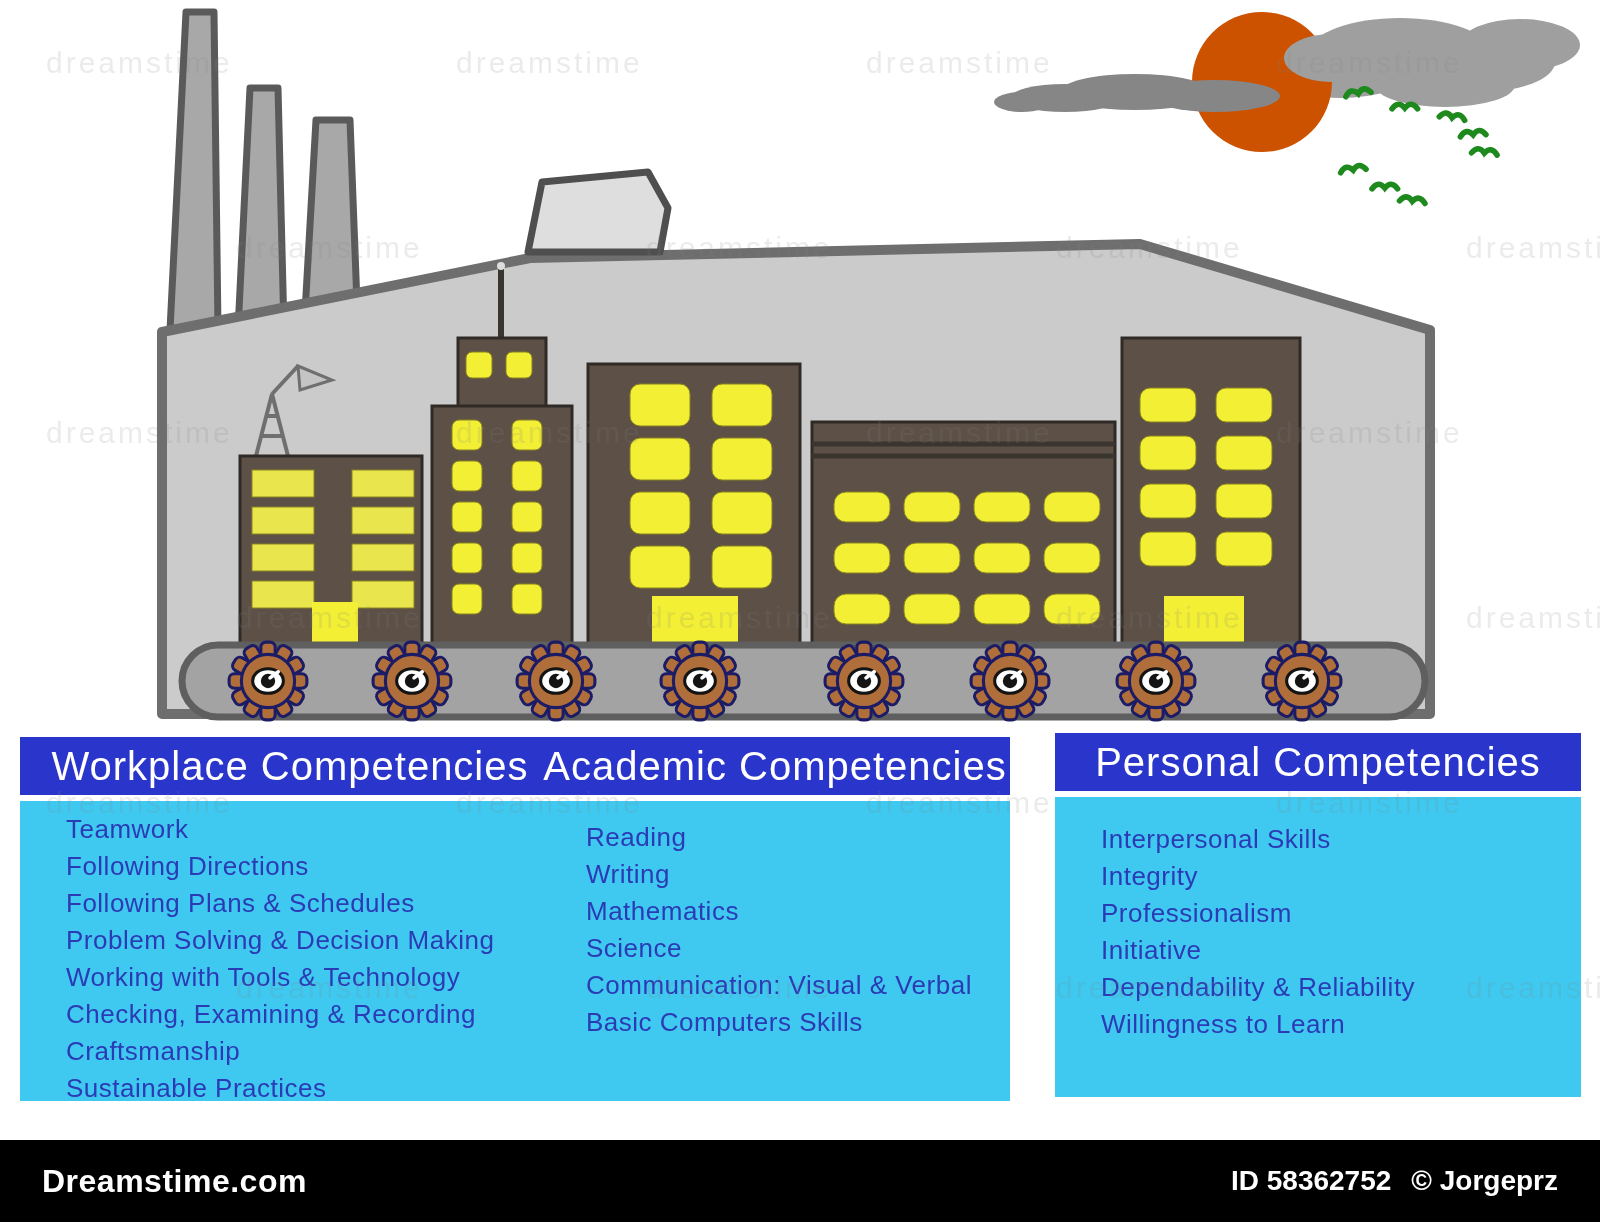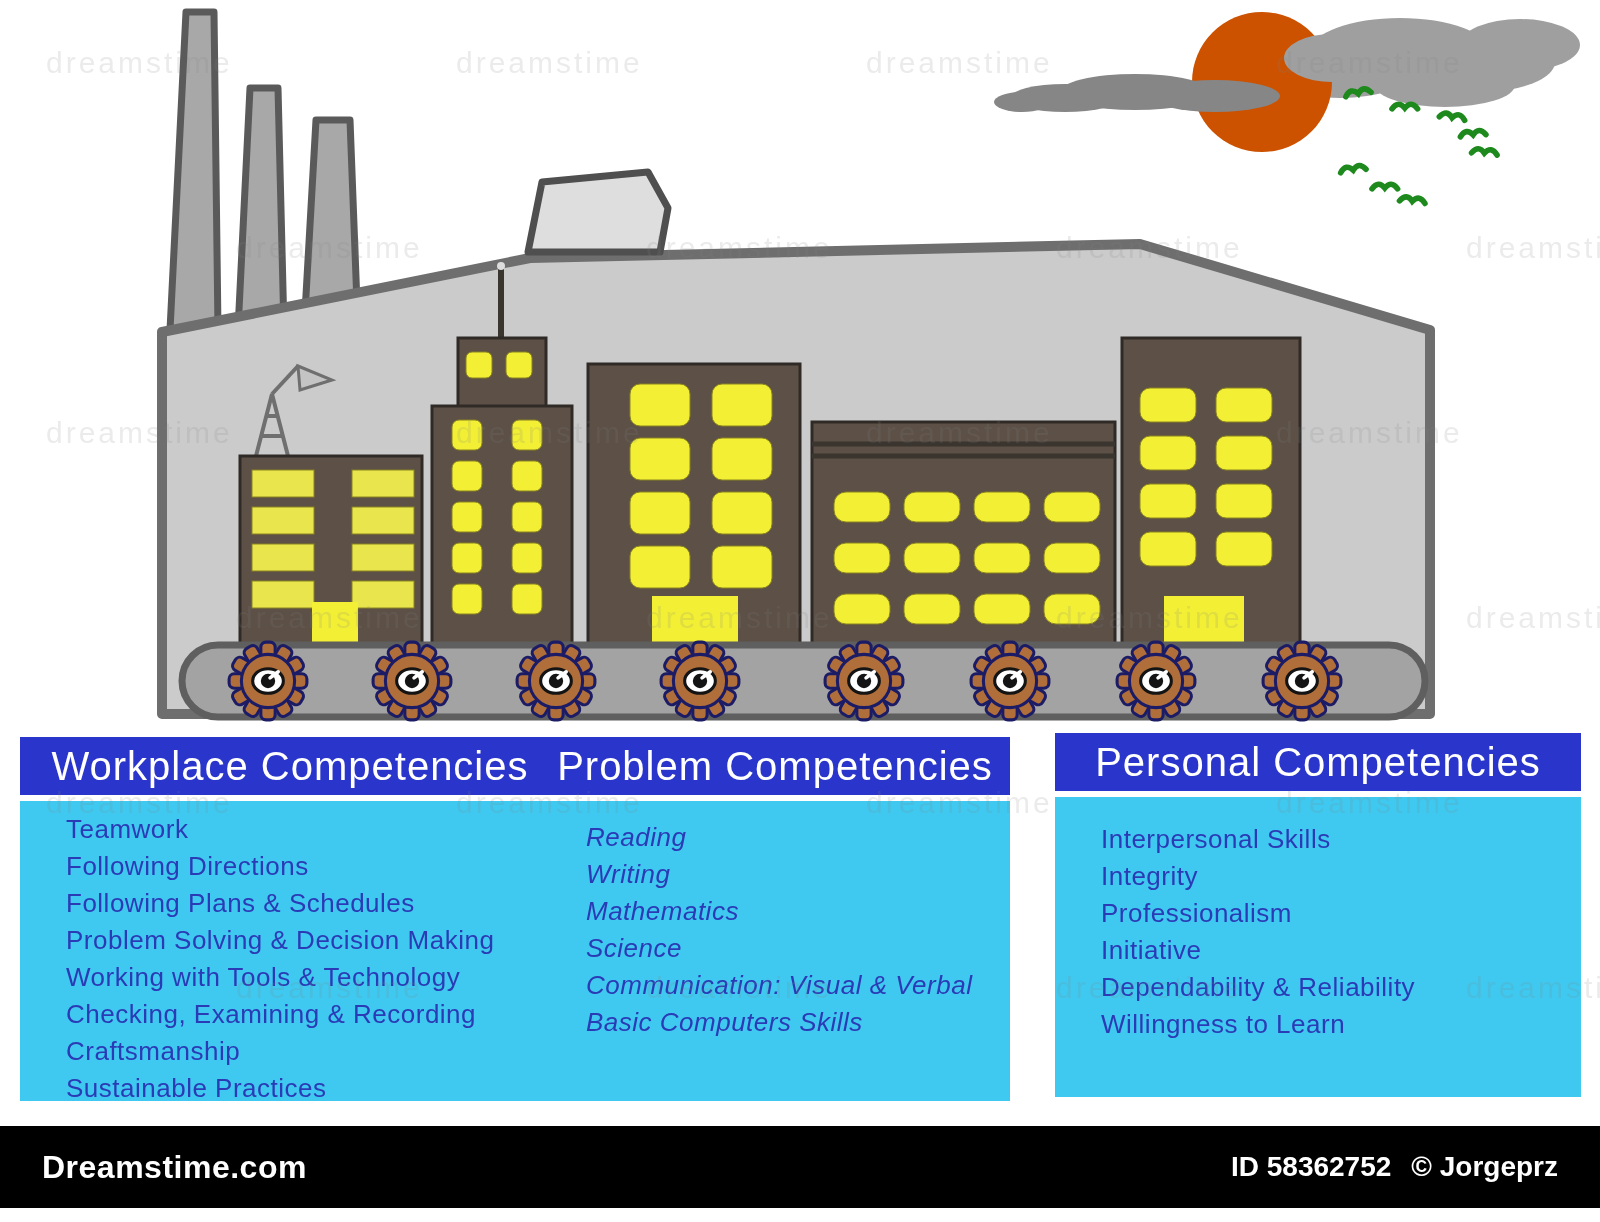--- a/index.html
+++ b/index.html
@@ -49,33 +49,33 @@
   .p3{left:1055px;top:733px;width:526px;}
   .panel-header{
     height:58px;background:var(--header-blue);color:#ffffff;
     display:flex;align-items:center;justify-content:center;
     font-size:40px;letter-spacing:1px;white-space:nowrap;
   }
   .panel-body{
     margin:0;list-style:none;background:var(--panel-cyan);height:300px;
     padding:10px 0 0 46px;box-sizing:border-box;
   }
-  .p2 .panel-body{padding-top:18px;font-style:italic;}
+  .p2 .panel-body{padding-top:18px;}
   .p3 .panel-body{padding-top:24px;}
   .panel-body li{
     font-size:26px;line-height:37px;color:var(--list-text-blue);letter-spacing:0.5px;
   }
 
   
   .watermark-layer{position:absolute;left:0;top:0;right:0;bottom:82px;pointer-events:none;z-index:5;overflow:hidden;}
   .wm{position:absolute;font-size:30px;color:rgba(130,130,130,0.16);letter-spacing:3px;white-space:nowrap;margin-left:16px;}
 
   
   .footer{
-    position:absolute;left:0;right:0;bottom:14px;height:82px;background:#000000;z-index:4;
+    position:absolute;left:0;right:0;bottom:0;height:82px;background:#000000;z-index:4;
     display:flex;align-items:center;justify-content:space-between;
     padding:0 42px;box-sizing:border-box;color:#ffffff;
   }
   .brand{font-size:32px;font-weight:bold;letter-spacing:0.5px;}
   .credits{display:flex;gap:20px;font-size:28px;font-weight:bold;}
 </style>
 </head>
 <body>
 
 <svg class="scene" width="1600" height="735" viewBox="0 0 1600 735">
@@ -238,21 +238,21 @@
       <li>Problem Solving &amp; Decision Making</li>
       <li>Working with Tools &amp; Technology</li>
       <li>Checking, Examining &amp; Recording</li>
       <li>Craftsmanship</li>
       <li>Sustainable Practices</li>
     </ul>
 </section>
 
 <section class="panel p2">
   <header class="panel-header">
-    <span>Problem Competencies</span>
+    <span>Academic Competencies</span>
   </header>
   <ul class="panel-body">
       <li>Reading</li>
       <li>Writing</li>
       <li>Mathematics</li>
       <li>Science</li>
       <li>Communication: Visual &amp; Verbal</li>
       <li>Basic Computers Skills</li>
     </ul>
 </section>

